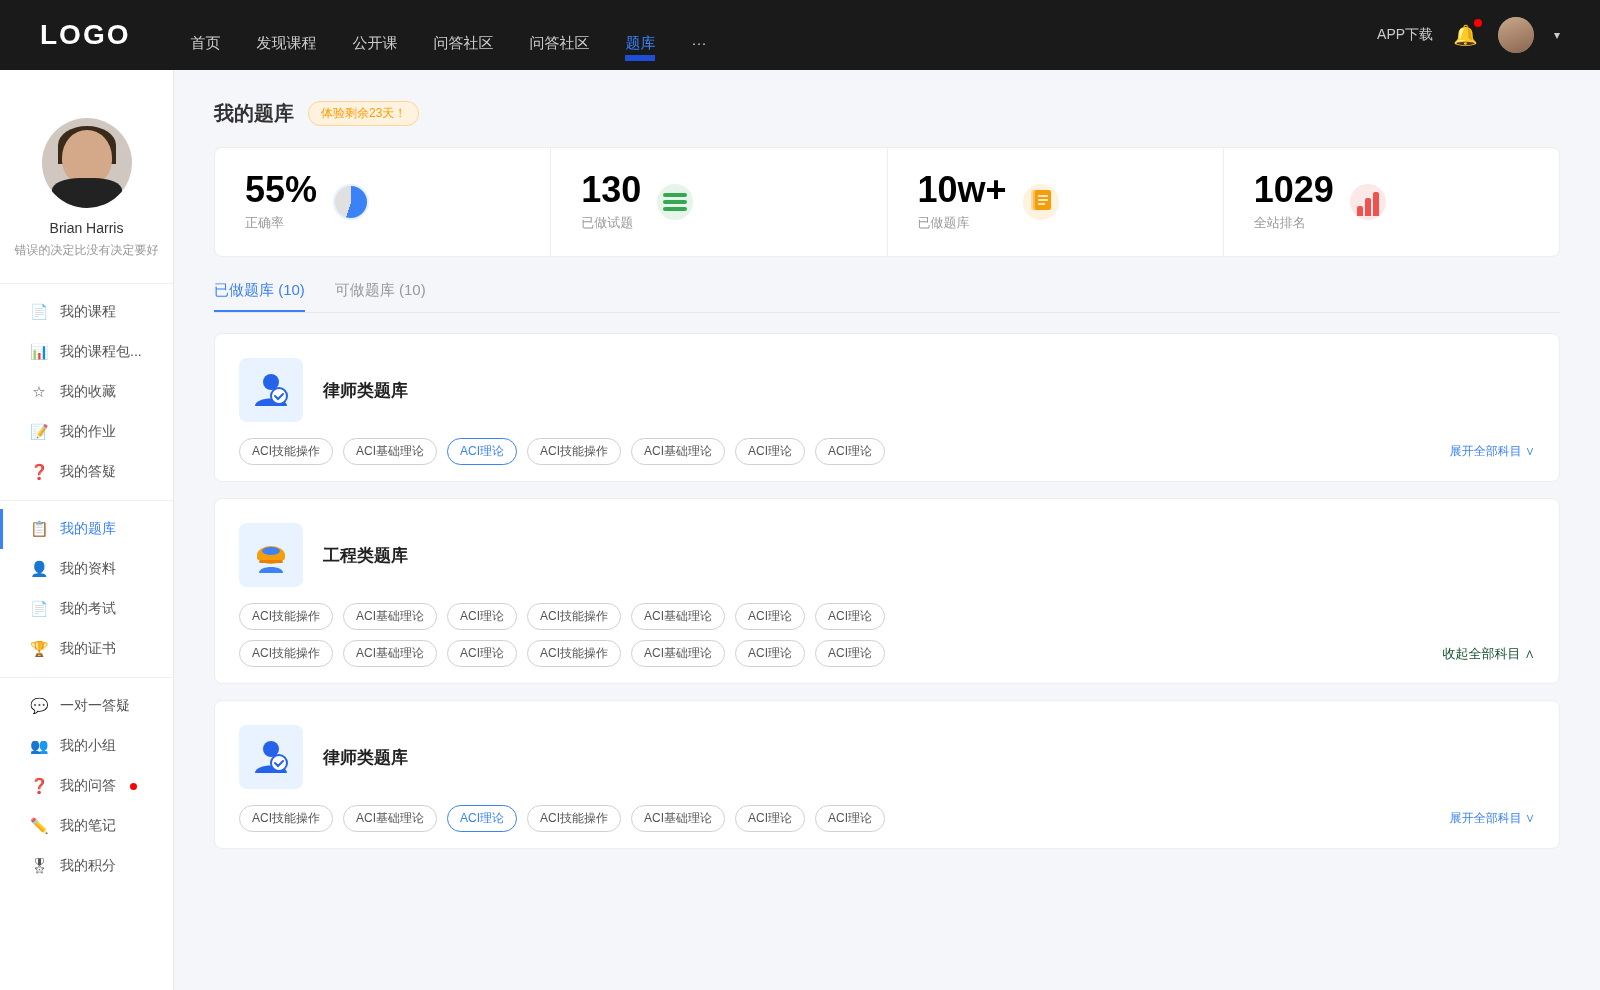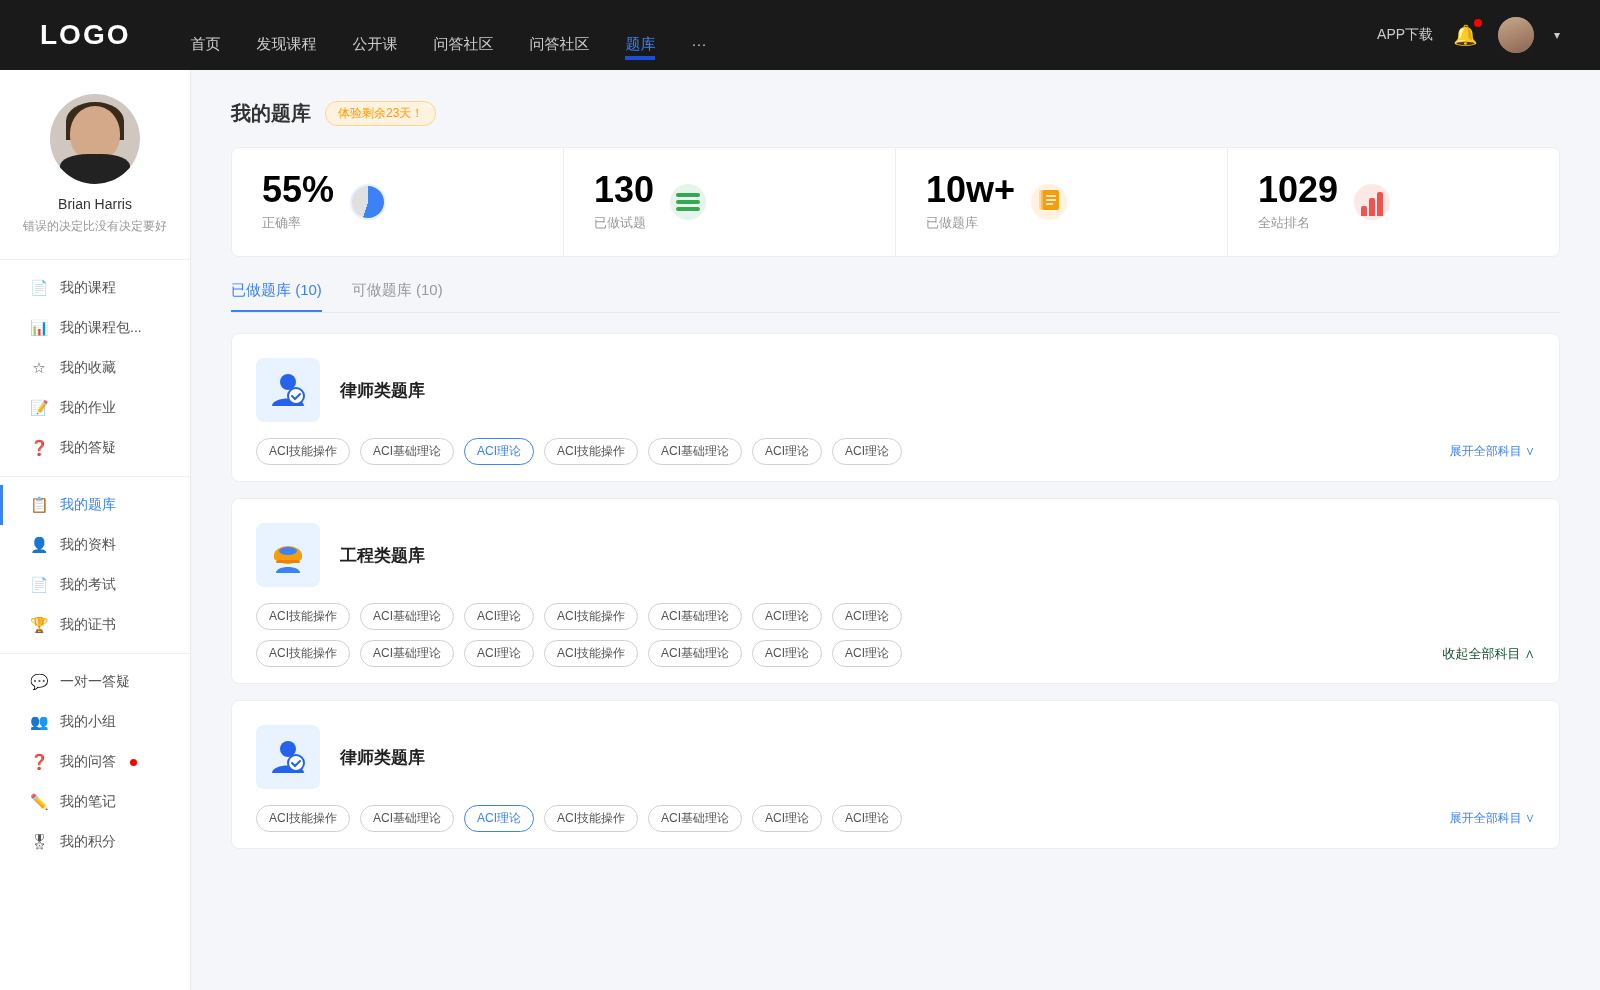--- a/index.html
+++ b/index.html
@@ -27,21 +27,21 @@
       flex: 1;
       margin-top: 24px;
     }
     .navbar-link {
       color: #ccc;
       font-size: 15px;
       cursor: pointer;
     }
     .navbar-link.active {
       color: #3b82f6;
-      border-bottom: 4px solid #1d4ed8;
+      border-bottom: 6px solid #1d4ed8;
       padding-bottom: 2px;
     }
     .navbar-right {
       display: flex;
       align-items: center;
       gap: 20px;
     }
     .navbar-app-download {
       color: #ccc;
       font-size: 14px;
@@ -73,23 +73,23 @@
     .navbar-dropdown-arrow { color: #ccc; font-size: 12px; cursor: pointer; }
 
     
     .page-container {
       display: flex;
       min-height: 920px;
     }
 
     
     .sidebar {
-      width: 191px;
+      width: 174px;
       background: #fff;
-      padding: 4px 0;
+      padding: 28px 0;
       border-right: 1px solid #e8e8e8;
       flex-shrink: 0;
     }
     .sidebar-profile {
       display: flex;
       flex-direction: column;
       align-items: center;
       padding: 20px 0 16px;
     }
     .sidebar-avatar {

